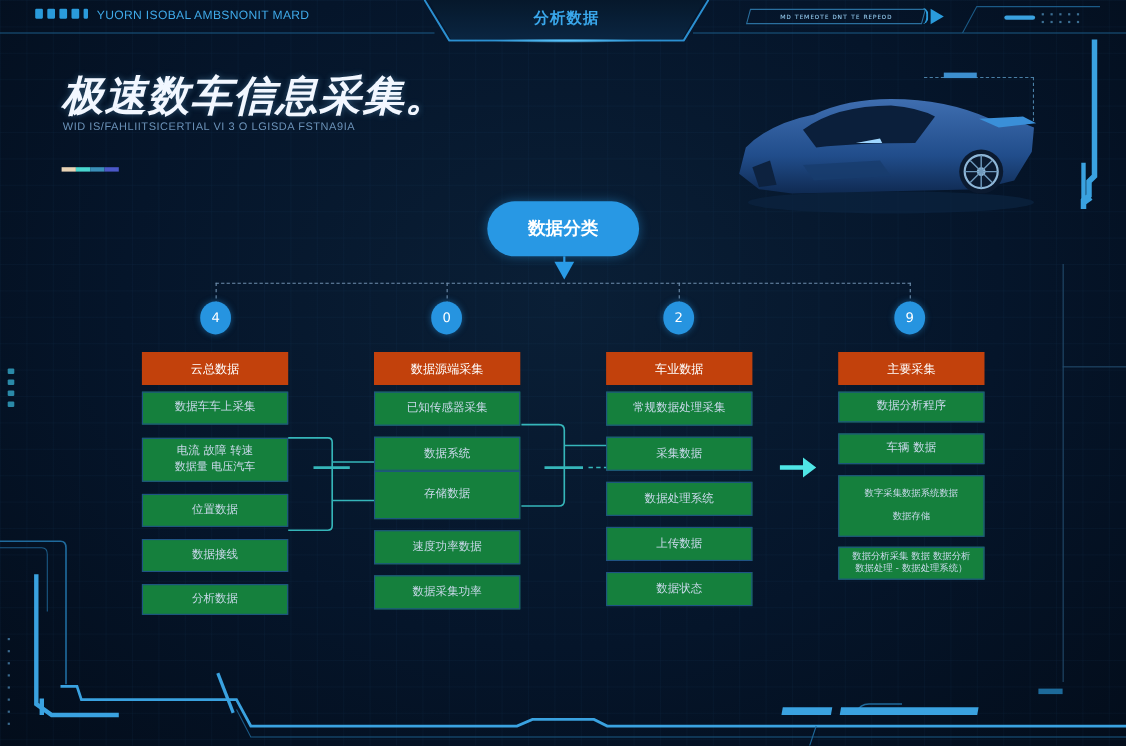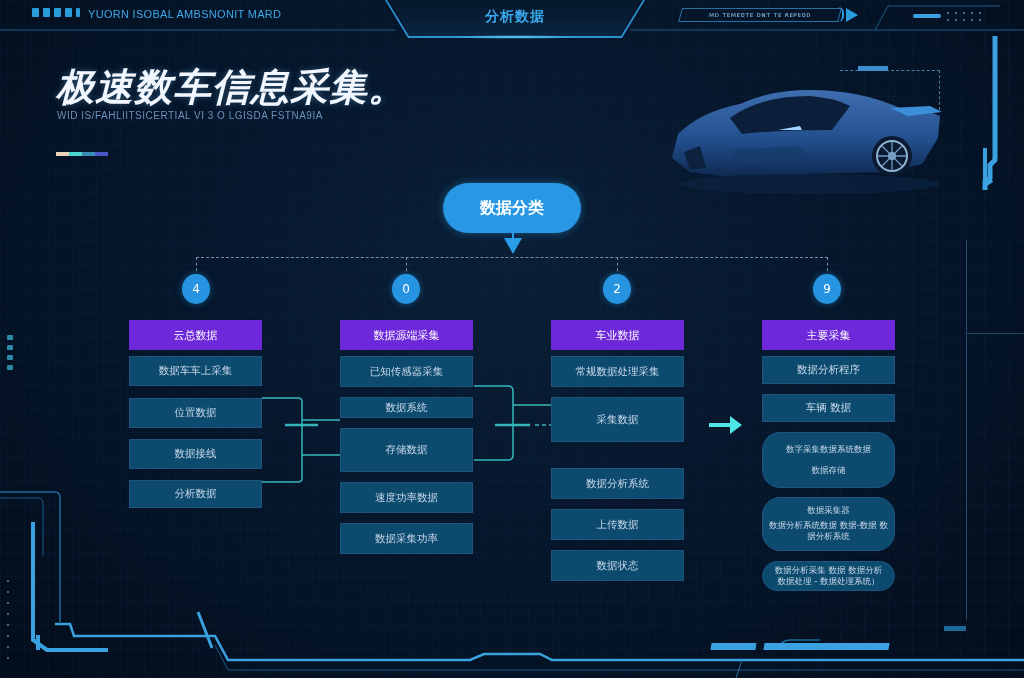--- a/index.html
+++ b/index.html
@@ -103,31 +103,31 @@
   .num-node {
     position: absolute; top: 274px; width: 28px; height: 30px; border-radius: 50%;
     background: #2694e0; color: #ffffff; font-size: 12px;
     display: flex; align-items: center; justify-content: center;
     box-shadow: 0 0 6px rgba(38,148,224,0.5);
   }
 
   
   .col { position: absolute; top: 320px; width: 133px; }
   .col-head {
-    height: 30px; background: #6d28d9; color: #ffffff;
+    height: 30px; background: #c2410c; color: #ffffff;
     display: flex; align-items: center; justify-content: center;
     font-size: 11px; margin-bottom: 6px;
   }
   .cell {
-    background: #0c4a6e; border: 1px solid #1f5384;
+    background: #15803d; border: 1px solid #1f5384;
     color: #c9d8ea; font-size: 10.5px; text-align: center;
     display: flex; flex-direction: column; align-items: center; justify-content: center;
     line-height: 1.45; padding: 0 6px;
   }
-  .cell.small { font-size: 8.5px; line-height: 1.35; border-radius: 18px; }
+  .cell.small { font-size: 8.5px; line-height: 1.35; }
   .cell .sub { font-size: 8.5px; margin-top: 3px; }
   .glow-arrow { position: absolute; left: 708px; top: 414px; width: 36px; height: 22px; }
 
   
   .left-dots { position: absolute; left: 7px; top: 335px; display: flex; flex-direction: column; gap: 5px; }
   .left-dots span { width: 6px; height: 5px; background: #2a8aa8; display: block; border-radius: 1px; }
   .left-tickdots { position: absolute; left: 7px; top: 580px; display: flex; flex-direction: column; gap: 9px; }
   .left-tickdots i { width: 2px; height: 2px; background: #3a6a8e; display: block; }
   .frame-svg { position: absolute; left: 0; top: 0; width: 1024px; height: 678px; pointer-events: none; }
   .right-vline { position: absolute; left: 966px; top: 240px; width: 1px; height: 380px; background: #214a6b; }
@@ -264,84 +264,84 @@
 <div class="num-node" style="left:182px">4</div>
 <div class="num-node" style="left:392px">0</div>
 <div class="num-node" style="left:603px">2</div>
 <div class="num-node" style="left:813px">9</div>
 
 <div class="col" style="left:129px">
   <div class="col-head">云总数据</div>
   <div class="cell" style="height:30px;margin-bottom:12px">
       <span>数据车车上采集</span>
     </div>
+  <div class="cell" style="height:40px;margin-bottom:11px">
+    <span>电流 故障 转速</span>
+    <span style="font-size:10px">数据量 电压汽车</span>
+  </div>
   <div class="cell" style="height:30px;margin-bottom:11px">
       <span>位置数据</span>
     </div>
   <div class="cell" style="height:30px;margin-bottom:11px">
       <span>数据接线</span>
     </div>
   <div class="cell" style="height:28px">
       <span>分析数据</span>
     </div>
 </div>
 
 <div class="col" style="left:340px">
   <div class="col-head">数据源端采集</div>
   <div class="cell" style="height:31px;margin-bottom:10px">
       <span>已知传感器采集</span>
     </div>
-  <div class="cell" style="height:21px;margin-bottom:10px">
+  <div class="cell" style="height:31px;">
       <span>数据系统</span>
     </div>
   <div class="cell" style="height:44px;margin-bottom:10px">
       <span>存储数据</span>
     </div>
   <div class="cell" style="height:31px;margin-bottom:10px">
       <span>速度功率数据</span>
     </div>
   <div class="cell" style="height:31px">
       <span>数据采集功率</span>
     </div>
 </div>
 
 <div class="col" style="left:551px">
   <div class="col-head">车业数据</div>
   <div class="cell" style="height:31px;margin-bottom:10px">
       <span>常规数据处理采集</span>
     </div>
-  <div class="cell" style="height:45px;margin-bottom:26px">
+  <div class="cell" style="height:31px;margin-bottom:10px">
       <span>采集数据</span>
     </div>
   <div class="cell" style="height:31px;margin-bottom:10px">
-      <span>数据分析系统</span>
+      <span>数据处理系统</span>
     </div>
   <div class="cell" style="height:31px;margin-bottom:10px">
       <span>上传数据</span>
     </div>
   <div class="cell" style="height:31px">
       <span>数据状态</span>
     </div>
 </div>
 
 <div class="col" style="left:762px">
   <div class="col-head">主要采集</div>
   <div class="cell" style="height:28px;margin-bottom:10px">
       <span>数据分析程序</span>
     </div>
   <div class="cell" style="height:28px;margin-bottom:10px">
       <span>车辆 数据</span>
     </div>
   <div class="cell small" style="height:56px;margin-bottom:9px">
     <span>数字采集数据系统数据</span>
     <span class="sub" style="margin-top:10px">数据存储</span>
-  </div>
-  <div class="cell small" style="height:54px;margin-bottom:10px">
-    <span>数据采集器</span>
-    <span class="sub">数据分析系统数据 数据-数据 数据分析系统</span>
   </div>
   <div class="cell small" style="height:30px">
     <span>数据分析采集 数据 数据分析</span>
     <span>数据处理 - 数据处理系统）</span>
   </div>
 </div>
 
 <svg class="frame-svg" viewBox="0 0 1024 678">
   <g fill="none" stroke="#3bc7c9" stroke-width="1.5" opacity="0.9">
 

